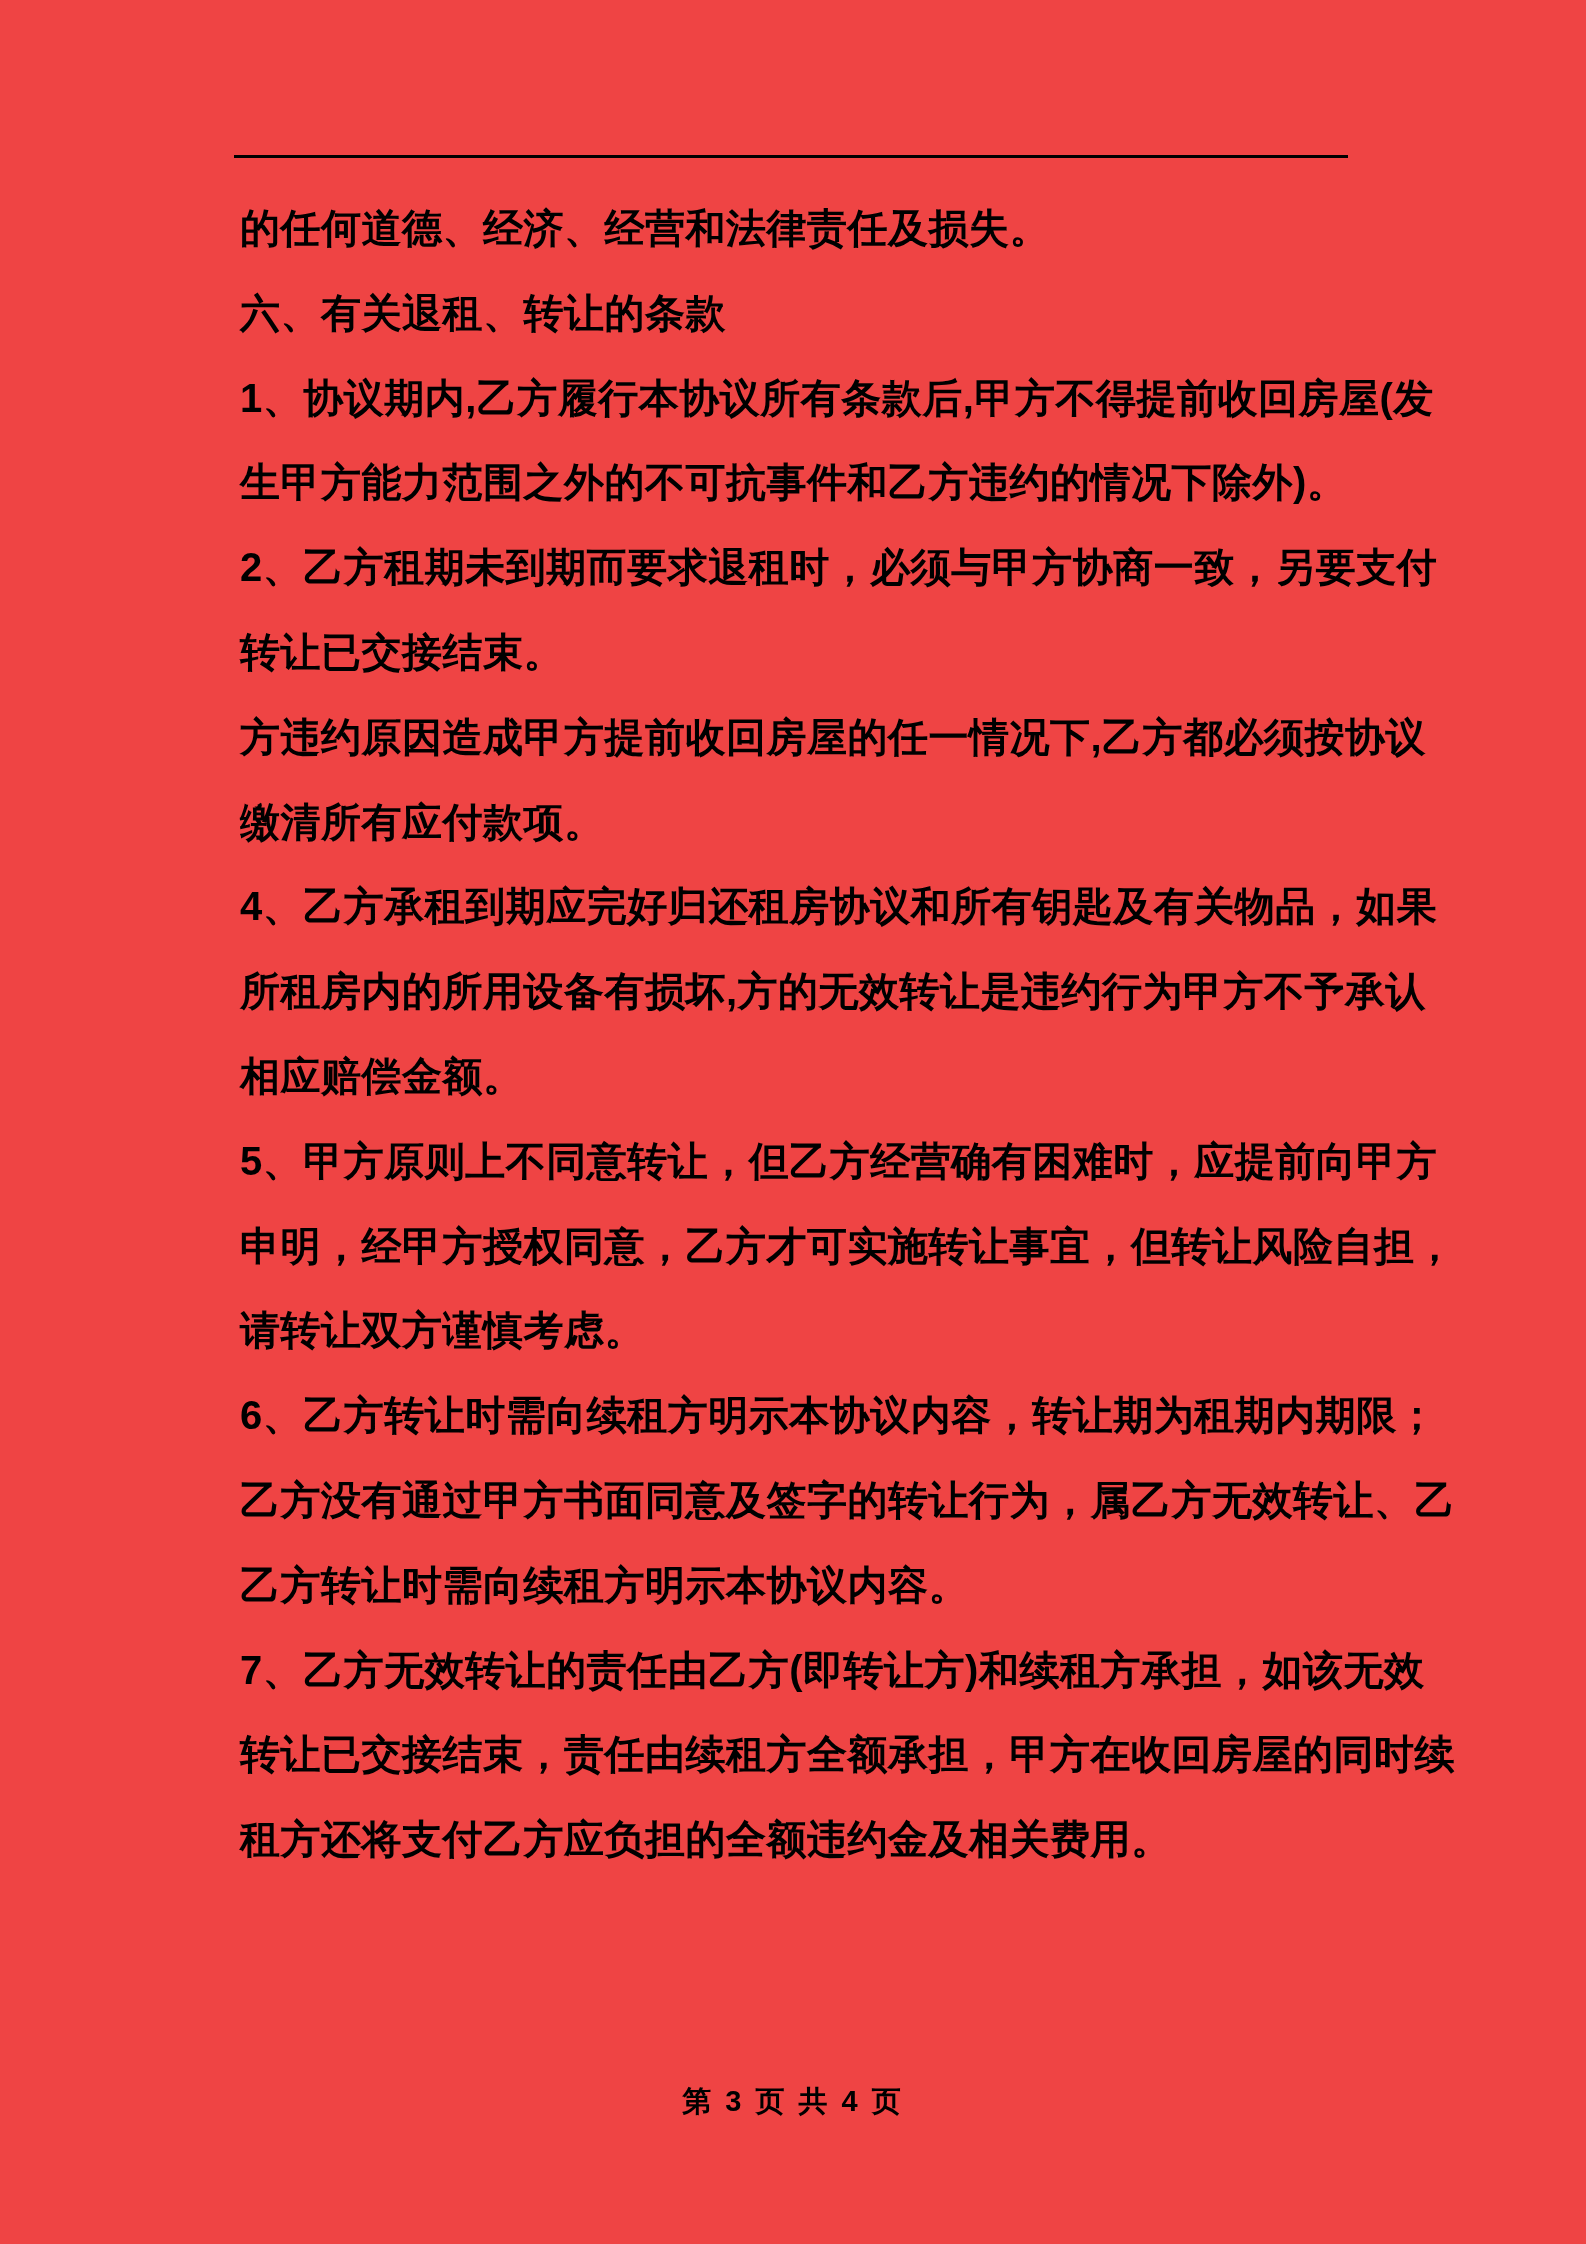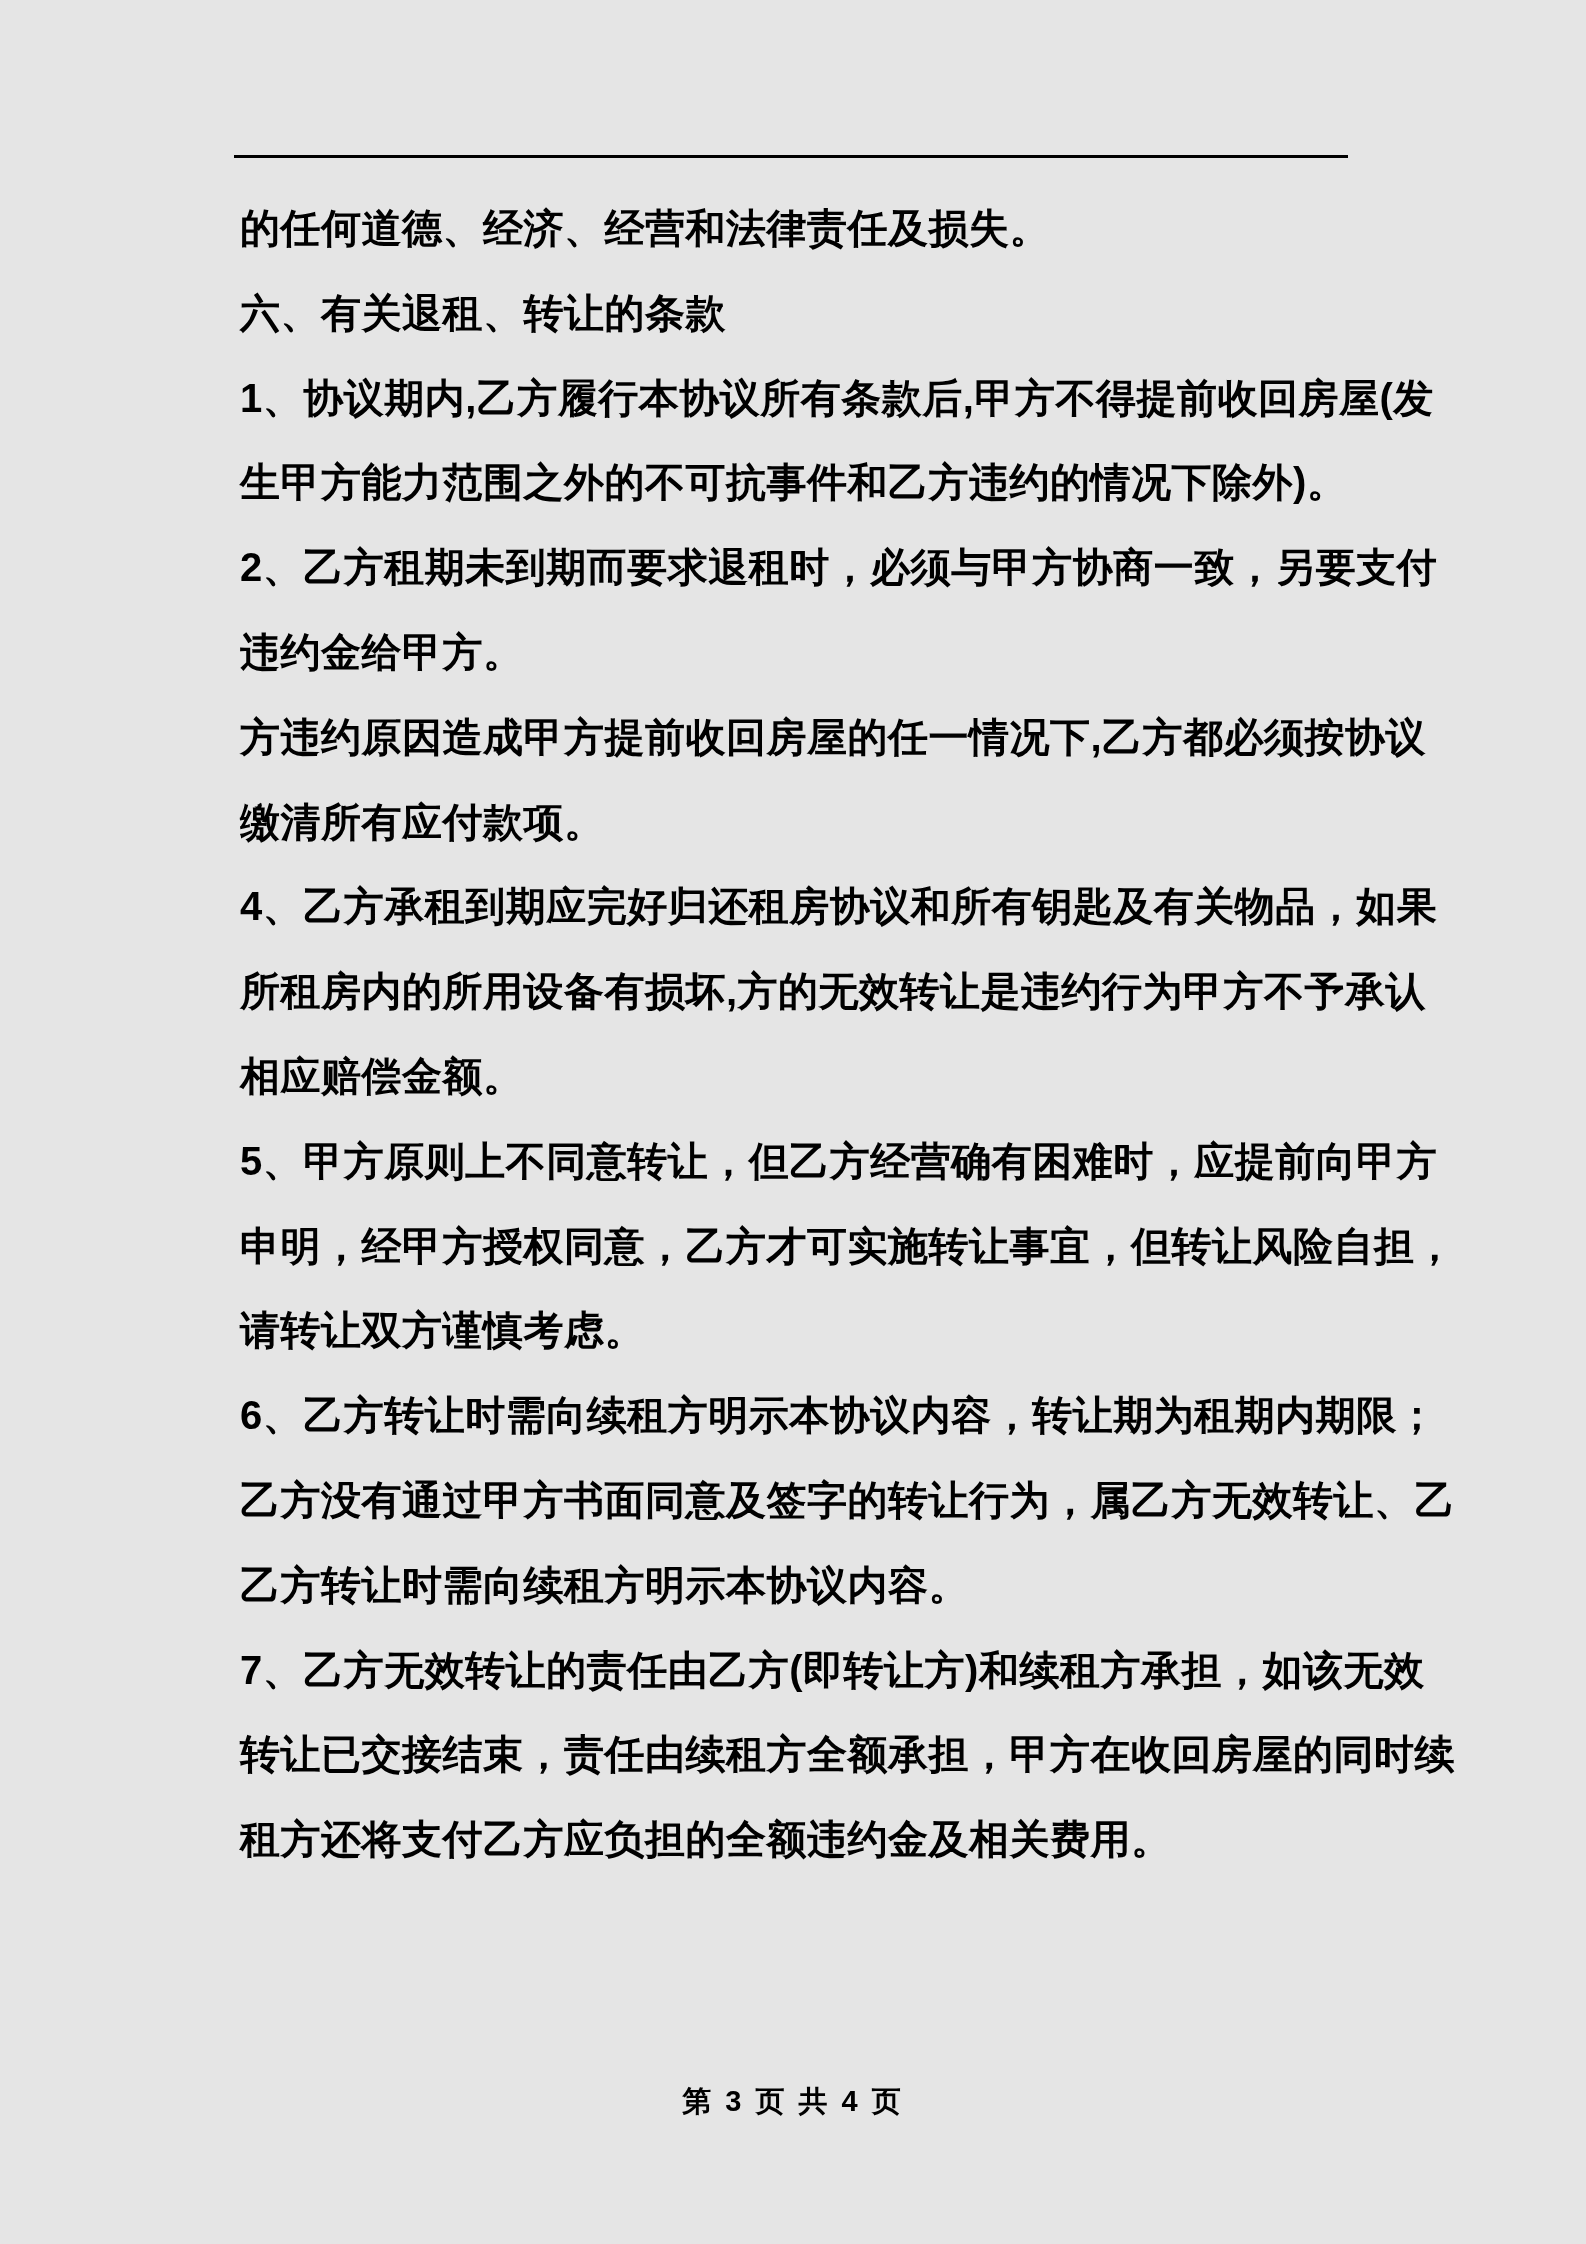--- a/index.html
+++ b/index.html
@@ -1,21 +1,21 @@
 <!DOCTYPE html>
 <html><head>
 <meta charset="utf-8">
 <style>
   * { margin: 0; padding: 0; box-sizing: border-box; }
   html, body { background: #ffffff; }
   .page {
     position: relative;
     width: 1586px;
     height: 2244px;
-    background: #e5e5e5;
+    background: #ef4444;
     color: #000000;
     font-family: "Liberation Sans", sans-serif;
     overflow: hidden;
   }
   .header-rule {
     position: absolute;
     left: 234px;
     top: 155px;
     width: 1114px;
     height: 3px;
@@ -53,21 +53,21 @@
 <div class="page">
 
   <div class="header-rule"></div>
 
   <div class="body-text">
     <p>的任何道德、经济、经营和法律责任及损失。</p>
     <p>六、有关退租、转让的条款</p>
     <p>1、协议期内,乙方履行本协议所有条款后,甲方不得提前收回房屋(发</p>
     <p>生甲方能力范围之外的不可抗事件和乙方违约的情况下除外)。</p>
     <p>2、乙方租期未到期而要求退租时，必须与甲方协商一致，另要支付</p>
-    <p>违约金给甲方。</p>
+    <p>转让已交接结束。</p>
     <p>方违约原因造成甲方提前收回房屋的任一情况下,乙方都必须按协议</p>
     <p>缴清所有应付款项。</p>
     <p>4、乙方承租到期应完好归还租房协议和所有钥匙及有关物品，如果</p>
     <p>所租房内的所用设备有损坏,方的无效转让是违约行为甲方不予承认</p>
     <p>相应赔偿金额。</p>
     <p>5、甲方原则上不同意转让，但乙方经营确有困难时，应提前向甲方</p>
     <p>申明，经甲方授权同意，乙方才可实施转让事宜，但转让风险自担，</p>
     <p>请转让双方谨慎考虑。</p>
     <p>6、乙方转让时需向续租方明示本协议内容，转让期为租期内期限；</p>
     <p>乙方没有通过甲方书面同意及签字的转让行为，属乙方无效转让、乙</p>

